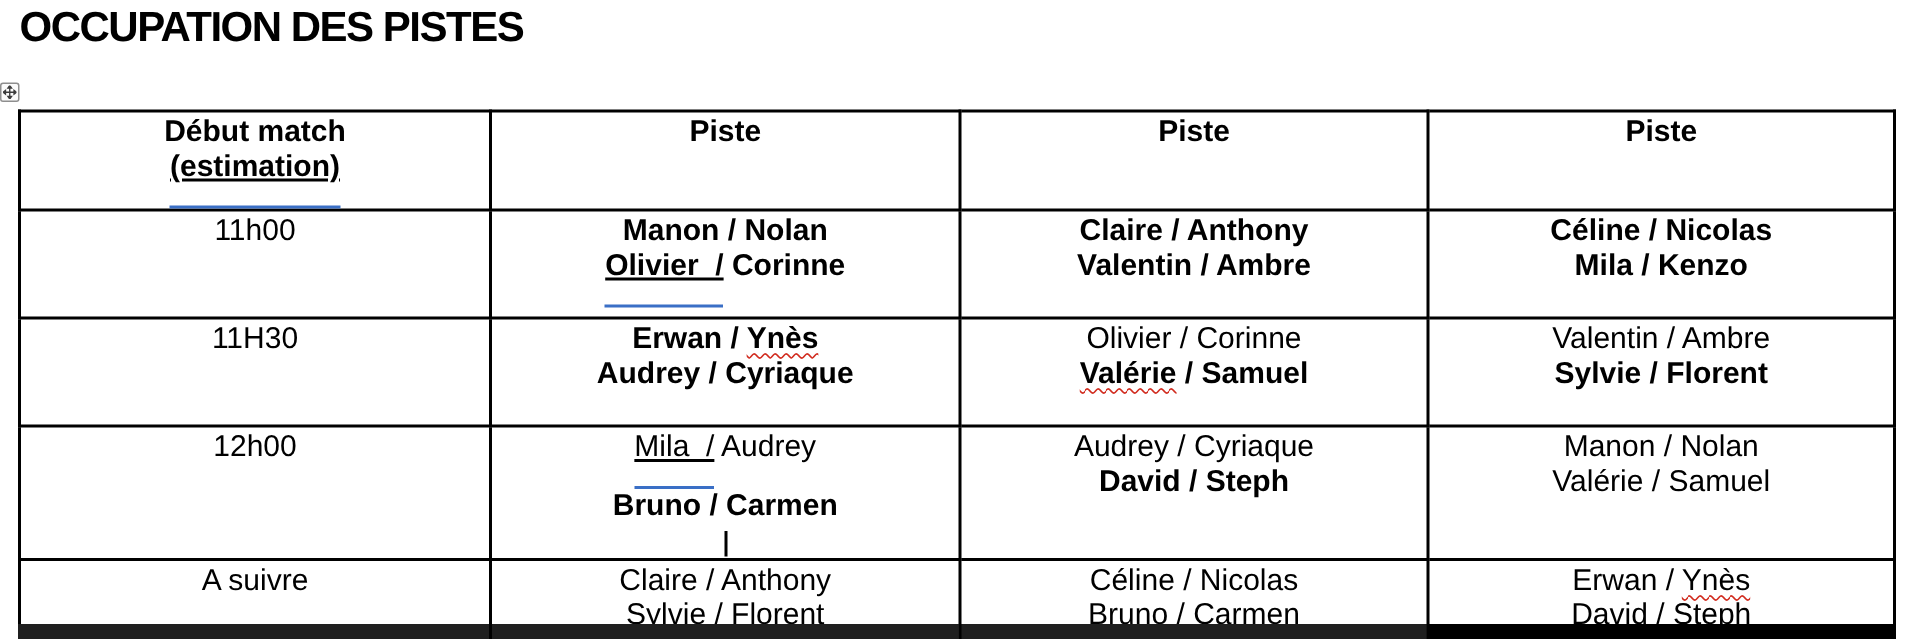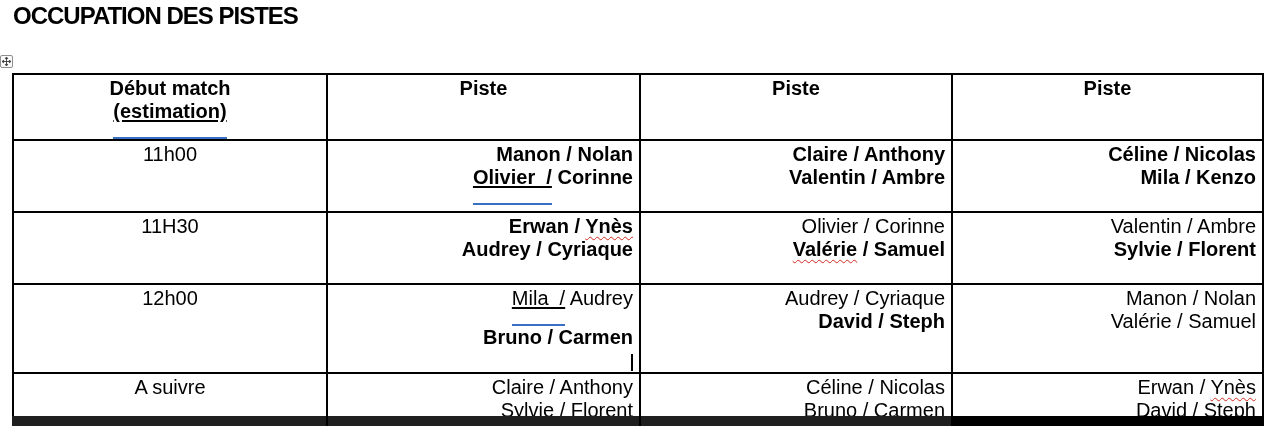--- a/index.html
+++ b/index.html
@@ -6,21 +6,21 @@
   body {
     width:1280px; height:426px;
     background:#ffffff;
     font-family:"Liberation Sans", sans-serif;
     color:#000;
     position:relative;
     overflow:hidden;
   }
   .doc-title {
     position:absolute; left:13px; top:0px;
-    font-size:24px; font-weight:800; letter-spacing:-1px;
+    font-size:28px; font-weight:800; letter-spacing:-1px;
     line-height:1.3;
     color:#000;
     white-space:nowrap;
   }
   .move-handle {
     position:absolute; left:0px; top:55px;
     width:13px; height:13px;
     border:1px solid #8e8e8e; border-radius:2px;
     background:#fbfbfb;
     display:flex; align-items:center; justify-content:center;
@@ -39,21 +39,21 @@
     box-sizing:border-box;
   }
   .schedule th {
     height:53px;
     font-weight:bold;
     text-align:center;
     line-height:23px;
   }
   .schedule td { height:72px; line-height:23px; }
   td.time { text-align:center; }
-  td.piste { text-align:right; }
+  td.piste { text-align:center; }
   .line { min-height:23px; }
   .line span { white-space:pre-wrap; }
   .b { font-weight:bold; }
   .sq {
     text-decoration-line:underline;
     text-decoration-style:wavy;
     text-decoration-color:#d12b1e;
     text-decoration-thickness:1px;
     text-underline-offset:3px;
   }

